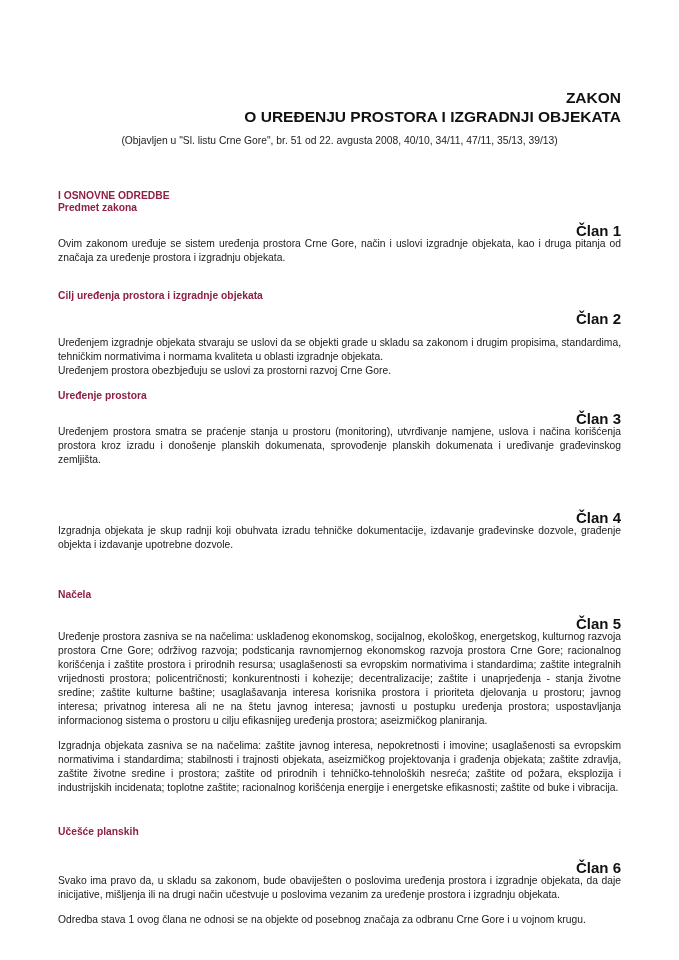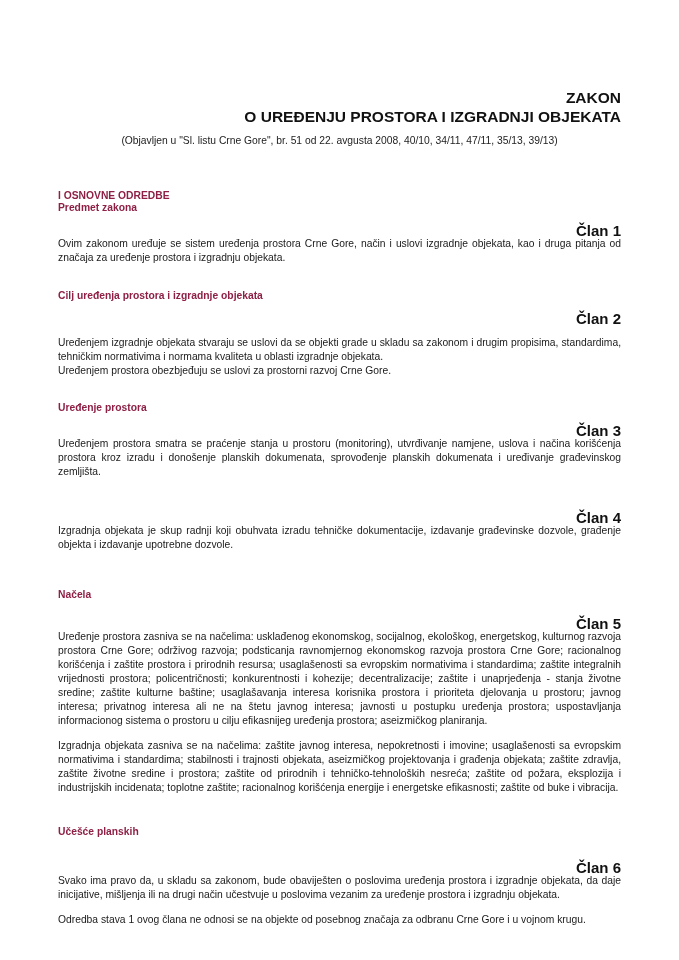--- a/index.html
+++ b/index.html
@@ -81,21 +81,21 @@
     <p class="para last-left">Ovim zakonom uređuje se sistem uređenja prostora Crne Gore, način i uslovi izgradnje objekata, kao i druga pitanja od značaja za uređenje prostora i izgradnju objekata.</p>
   </div>
 
   <div class="block" style="top:290px;">
     <div class="heading">Cilj uređenja prostora i izgradnje objekata</div>
     <div class="clan" style="margin-top:11px;">Član 2</div>
     <p class="para last-left" style="margin-top:11px;">Uređenjem izgradnje objekata stvaraju se uslovi da se objekti grade u skladu sa zakonom i drugim propisima, standardima, tehničkim normativima i normama kvaliteta u oblasti izgradnje objekata.</p>
     <p class="para last-left">Uređenjem prostora obezbjeđuju se uslovi za prostorni razvoj Crne Gore.</p>
   </div>
 
-  <div class="block" style="top:402px;">
+  <div class="block" style="top:390px;">
     <div class="heading">Uređenje prostora</div>
     <div class="clan" style="margin-top:11px;">Član 3</div>
     <p class="para last-left">Uređenjem prostora smatra se praćenje stanja u prostoru (monitoring), utvrđivanje namjene, uslova i načina korišćenja prostora kroz izradu i donošenje planskih dokumenata, sprovođenje planskih dokumenata i uređivanje građevinskog zemljišta.</p>
   </div>
 
   <div class="block" style="top:501px;">
     <div class="clan" style="margin-top:11px;">Član 4</div>
     <p class="para last-left">Izgradnja objekata je skup radnji koji obuhvata izradu tehničke dokumentacije, izdavanje građevinske dozvole, građenje objekta i izdavanje upotrebne dozvole.</p>
   </div>
 

